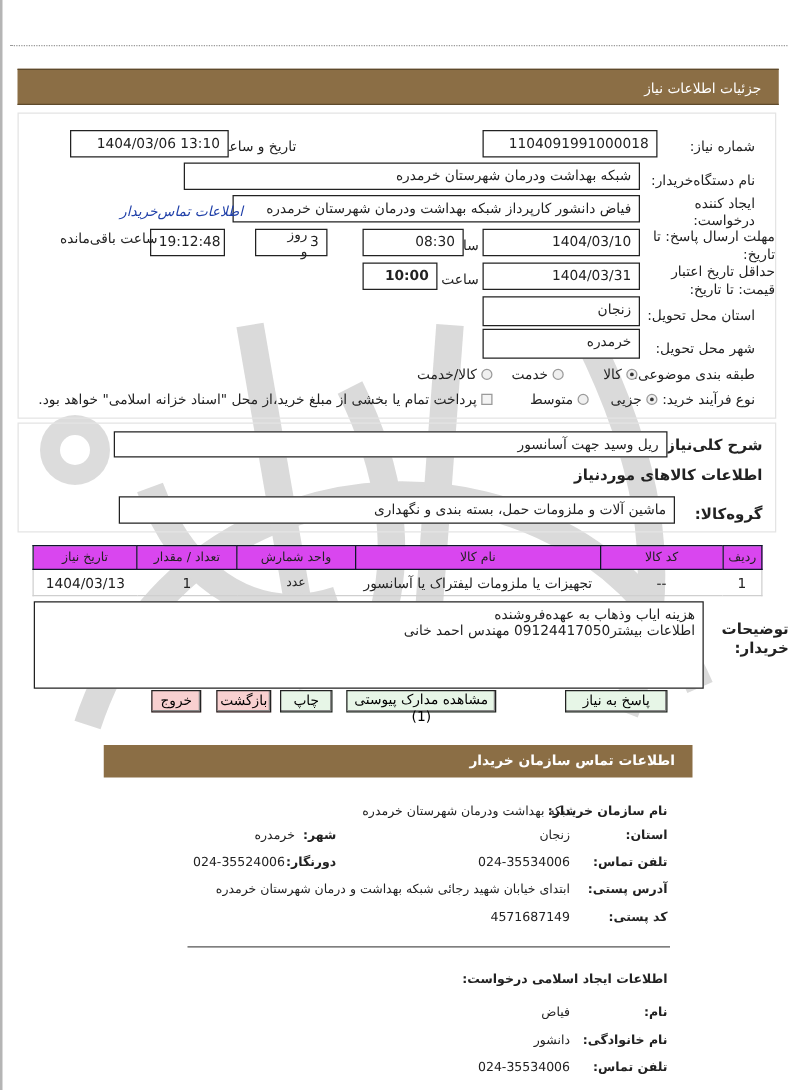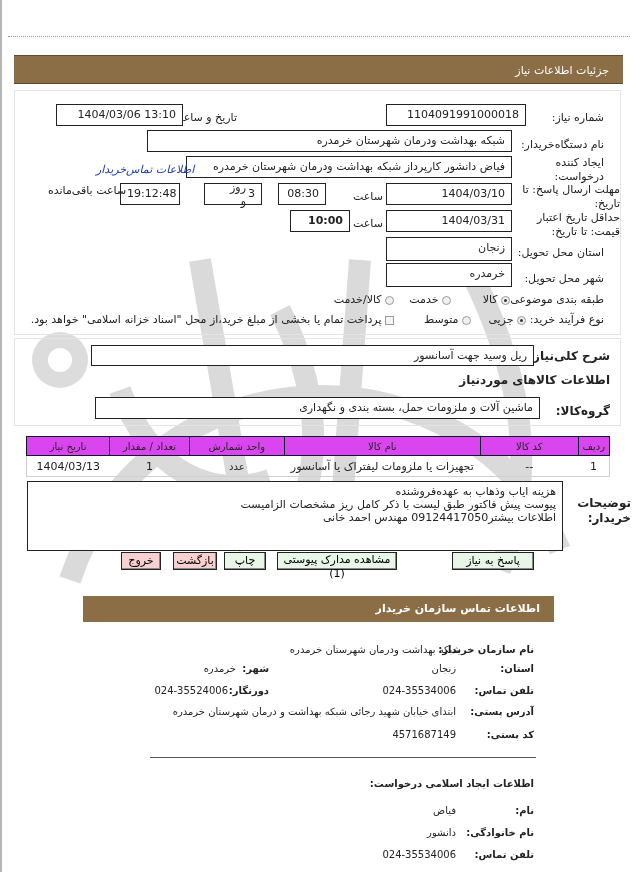--- a/index.html
+++ b/index.html
@@ -99,21 +99,21 @@
 <span class="lbl" style="right:30px; top:138px;">نام دستگاه‌خریدار:</span>
 <div class="box" style="left:147px; top:130px; width:365px; height:22px;">شبکه بهداشت ودرمان شهرستان خرمدره</div>
 
 <span class="lbl2" style="right:30px; top:156px; width:80px;">ایجاد کننده درخواست:</span>
 <div class="box" style="left:186px; top:156px; width:326px; height:22px;">فیاض دانشور کارپرداز شبکه بهداشت ودرمان شهرستان خرمدره</div>
 <span class="link" style="left:96px; top:163px;">اطلاعات تماس‌خریدار</span>
 
 <span class="lbl2" style="right:14px; top:183px; width:110px;">مهلت ارسال پاسخ: تا تاریخ:</span>
 <div class="box ltr" style="left:386px; top:183px; width:126px; height:22px;">1404/03/10</div>
 <span class="lbl" style="left:353px; top:190px;">ساعت</span>
-<div class="box ltr" style="left:278px; top:183px; width:48px; height:22px;">08:30</div>
+<div class="box ltr" style="left:290px; top:183px; width:81px; height:22px;">08:30</div>
 <div class="box ltr" style="left:204px; top:183px; width:58px; height:22px;">3</div>
 <span class="lbl2" style="left:184px; top:181px; width:18px;margin-left:44px;">روز و</span>
 <div class="box ltr" style="left:120px; top:183px; width:60px; height:22px;">19:12:48</div>
 <span class="lbl" style="left:48px; top:184px;">ساعت باقی‌مانده</span>
 
 <span class="lbl2" style="right:14px; top:211px; width:100px; text-align:right;">حداقل تاریخ اعتبار قیمت: تا تاریخ:</span>
 <div class="box ltr" style="left:386px; top:210px; width:126px; height:22px;">1404/03/31</div>
 <span class="lbl" style="left:353px; top:217px;">ساعت</span>
 <div class="box ltr" style="left:290px; top:210px; width:60px; height:22px;font-weight:bold;">10:00</div>
 
@@ -177,21 +177,20 @@
       <td style="font-size:10px;">عدد</td>
       <td>1</td>
       <td>1404/03/13</td>
     </tr>
   </tbody>
 </table>
 
 <span class="lbl2 bold" style="right:3px; top:496px; width:60px; font-size:12px; line-height:15px;">توضیحات خریدار:</span>
 <div class="desc-box">
   <div>هزینه ایاب وذهاب به عهده‌فروشنده</div>
-  <div>پیوست پیش فاکتور طبق لیست با ذکر کامل ریز مشخصات الزامیست</div>
   <div>اطلاعات بیشتر09124417050 مهندس احمد خانی</div>
 </div>
 
 <button class="btn green" style="left:452px; top:552px; width:82px;">پاسخ به نیاز</button>
 <button class="btn green" style="left:277px; top:552px; width:120px;">مشاهده مدارک پیوستی (1)</button>
 <button class="btn green" style="left:224px; top:552px; width:42px;">چاپ</button>
 <button class="btn red" style="left:173px; top:552px; width:44px;">بازگشت</button>
 <button class="btn red" style="left:121px; top:552px; width:40px;">خروج</button>
 
 <div class="section-bar">

